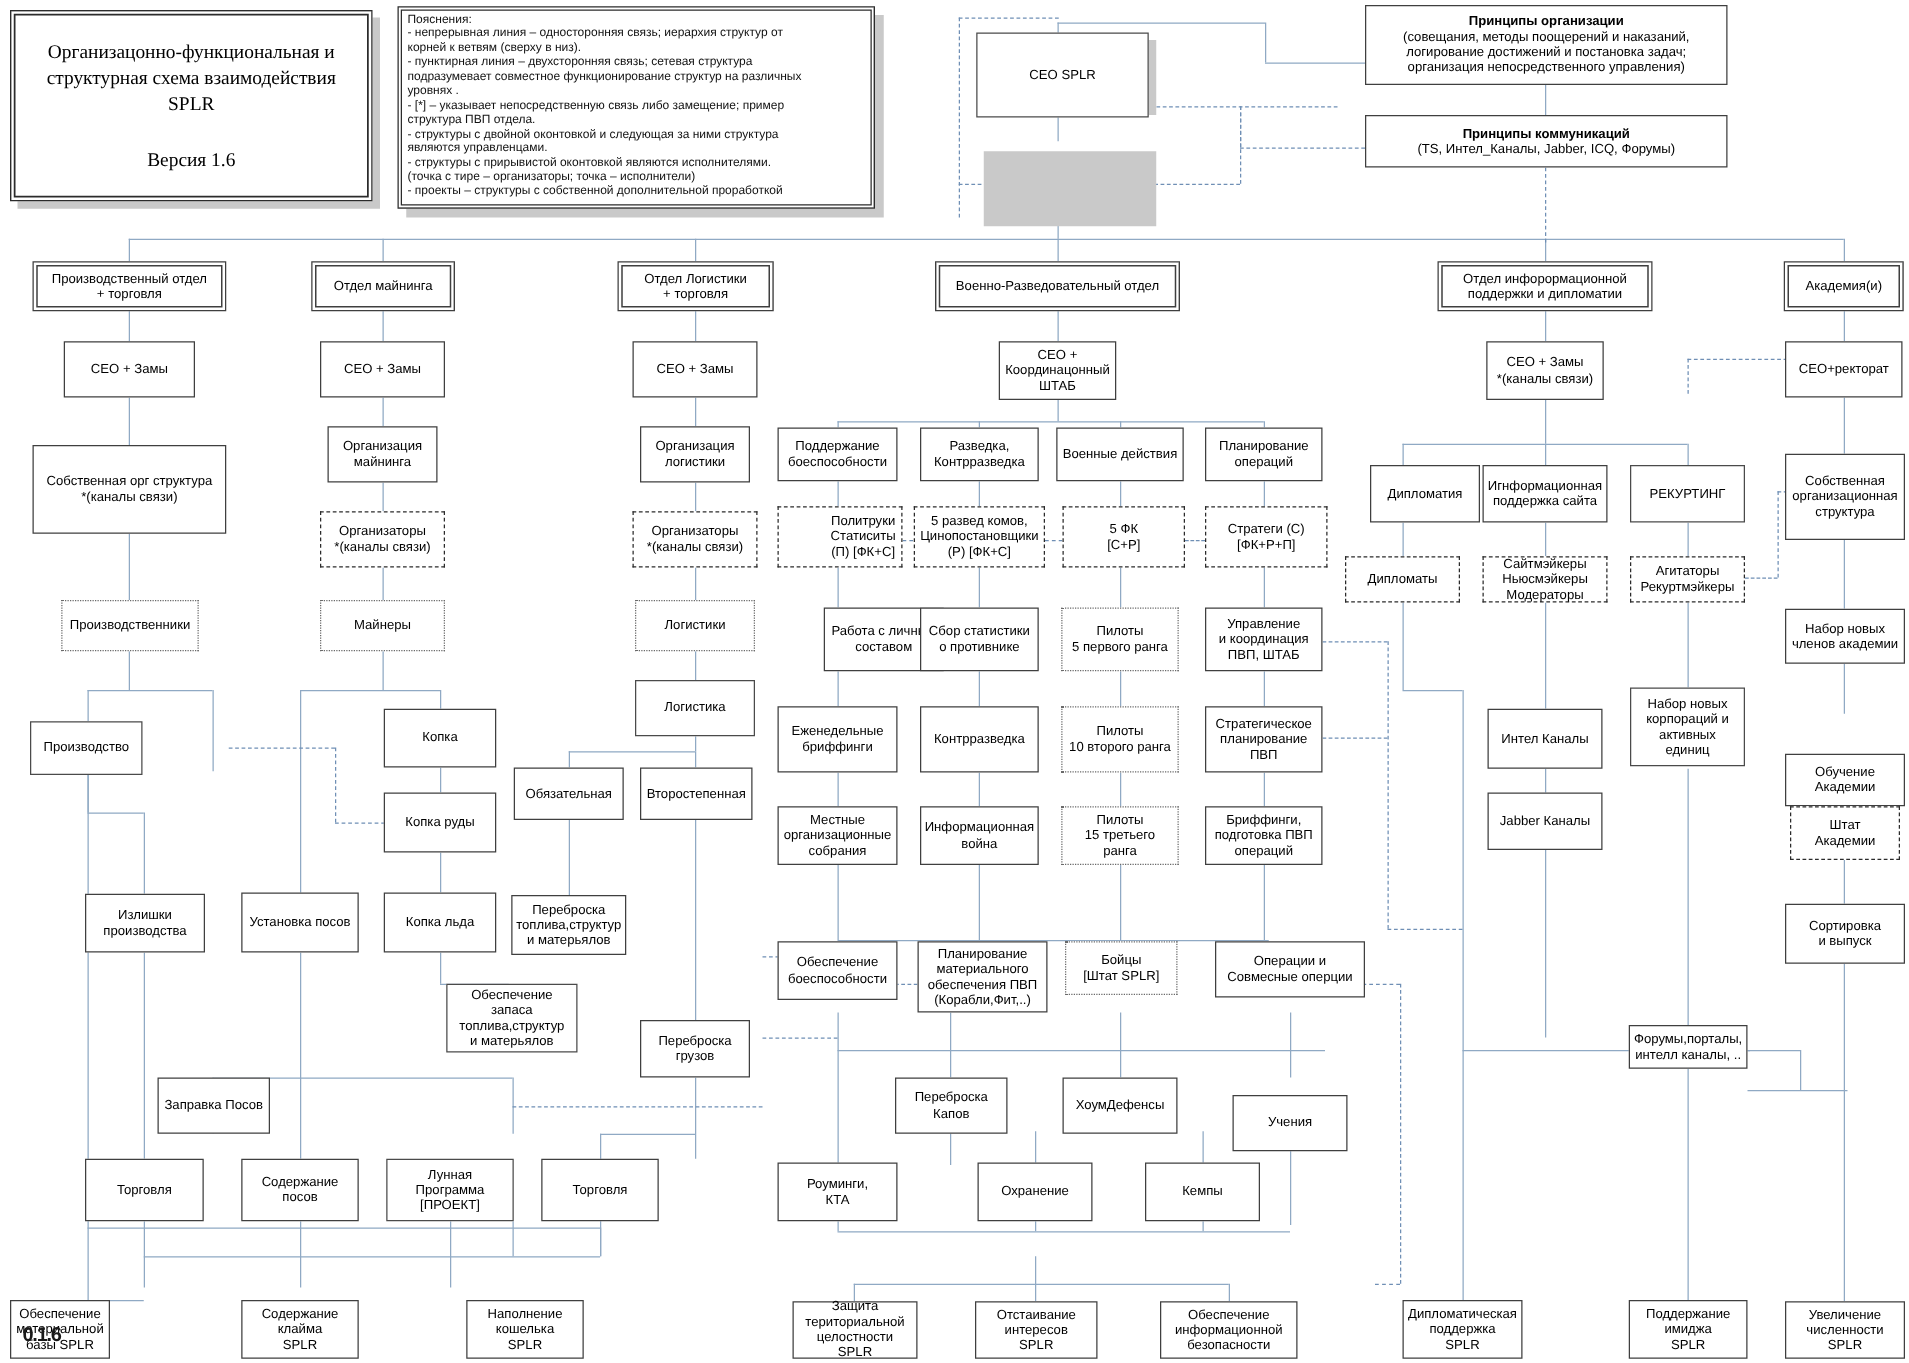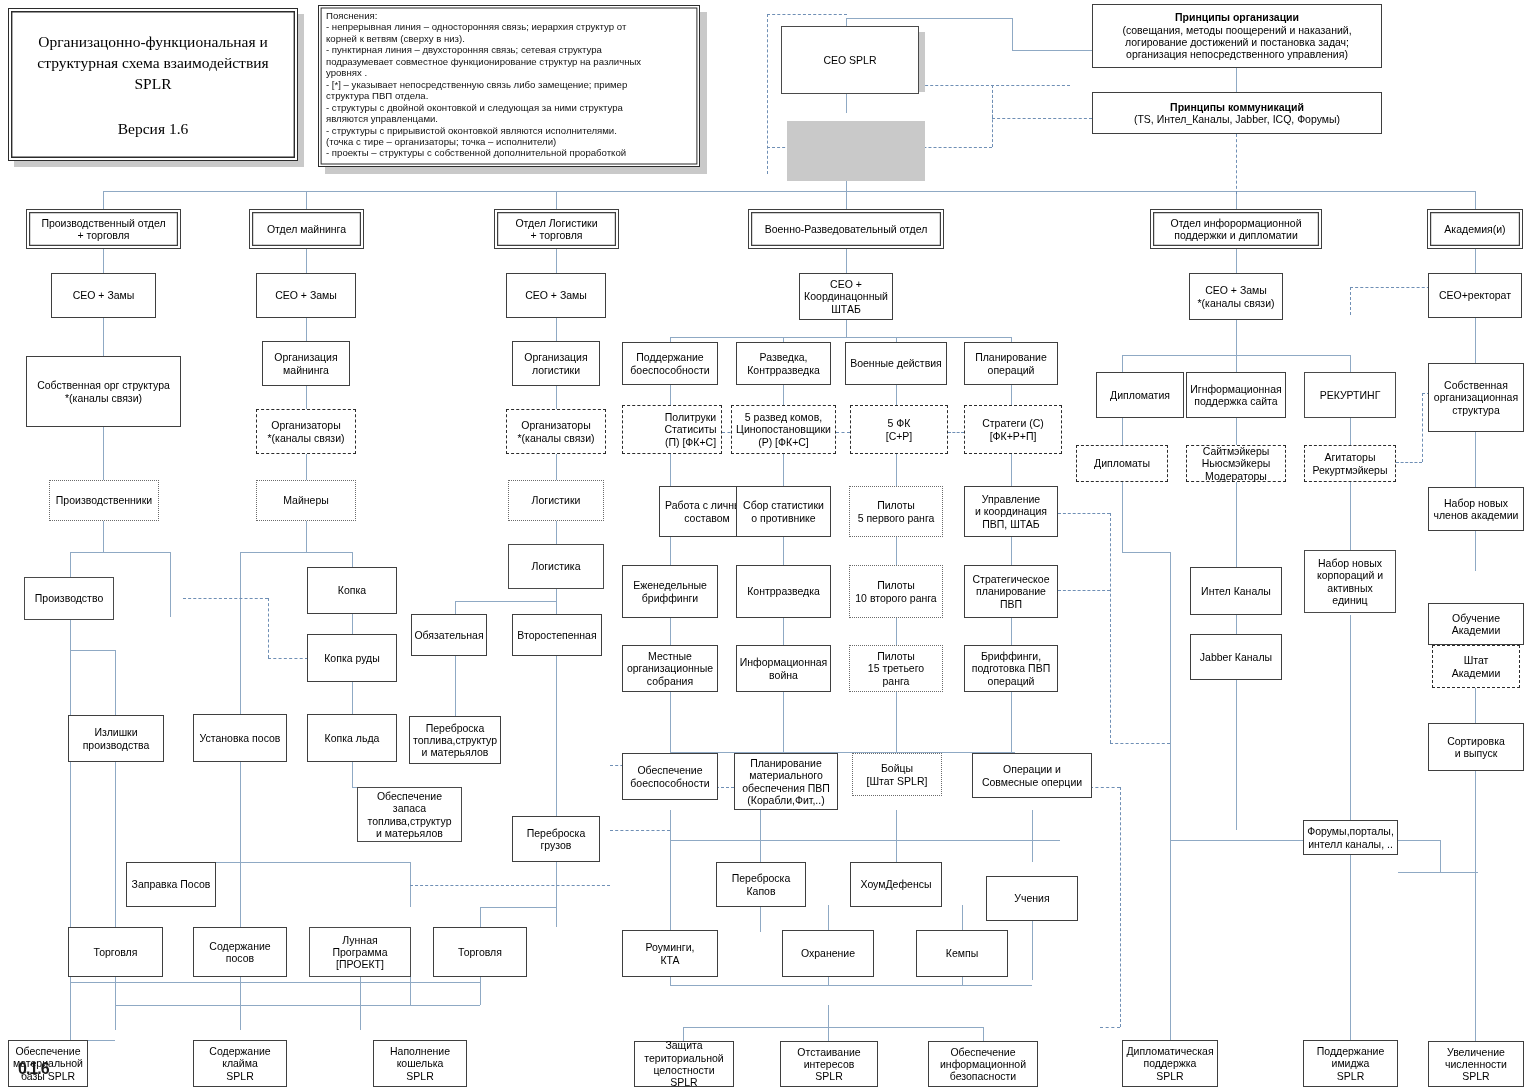--- a/index.html
+++ b/index.html
@@ -387,21 +387,21 @@
   <div class="node b-dashdot" style="left:506px;top:409px;width:100px;height:45px;">
       <span>Организаторы
 *(каналы связи)</span>
     </div>
   <div class="node b-dotted" style="left:508px;top:480px;width:96px;height:41px;">
       <span>Логистики</span>
     </div>
   <div class="node b-med" style="left:508px;top:544px;width:96px;height:45px;">
       <span>Логистика</span>
     </div>
-  <div class="node b-thin" style="left:411px;top:614px;width:76px;height:42px;">
+  <div class="node b-thin" style="left:411px;top:614px;width:88px;height:42px;">
       <span>Обязательная</span>
     </div>
   <div class="node b-thin" style="left:512px;top:614px;width:90px;height:42px;">
       <span>Второстепенная</span>
     </div>
   <div class="node b-thin" style="left:409px;top:716px;width:92px;height:48px;">
       <span>Переброска
 топлива,структур
 и матерьялов</span>
     </div>

